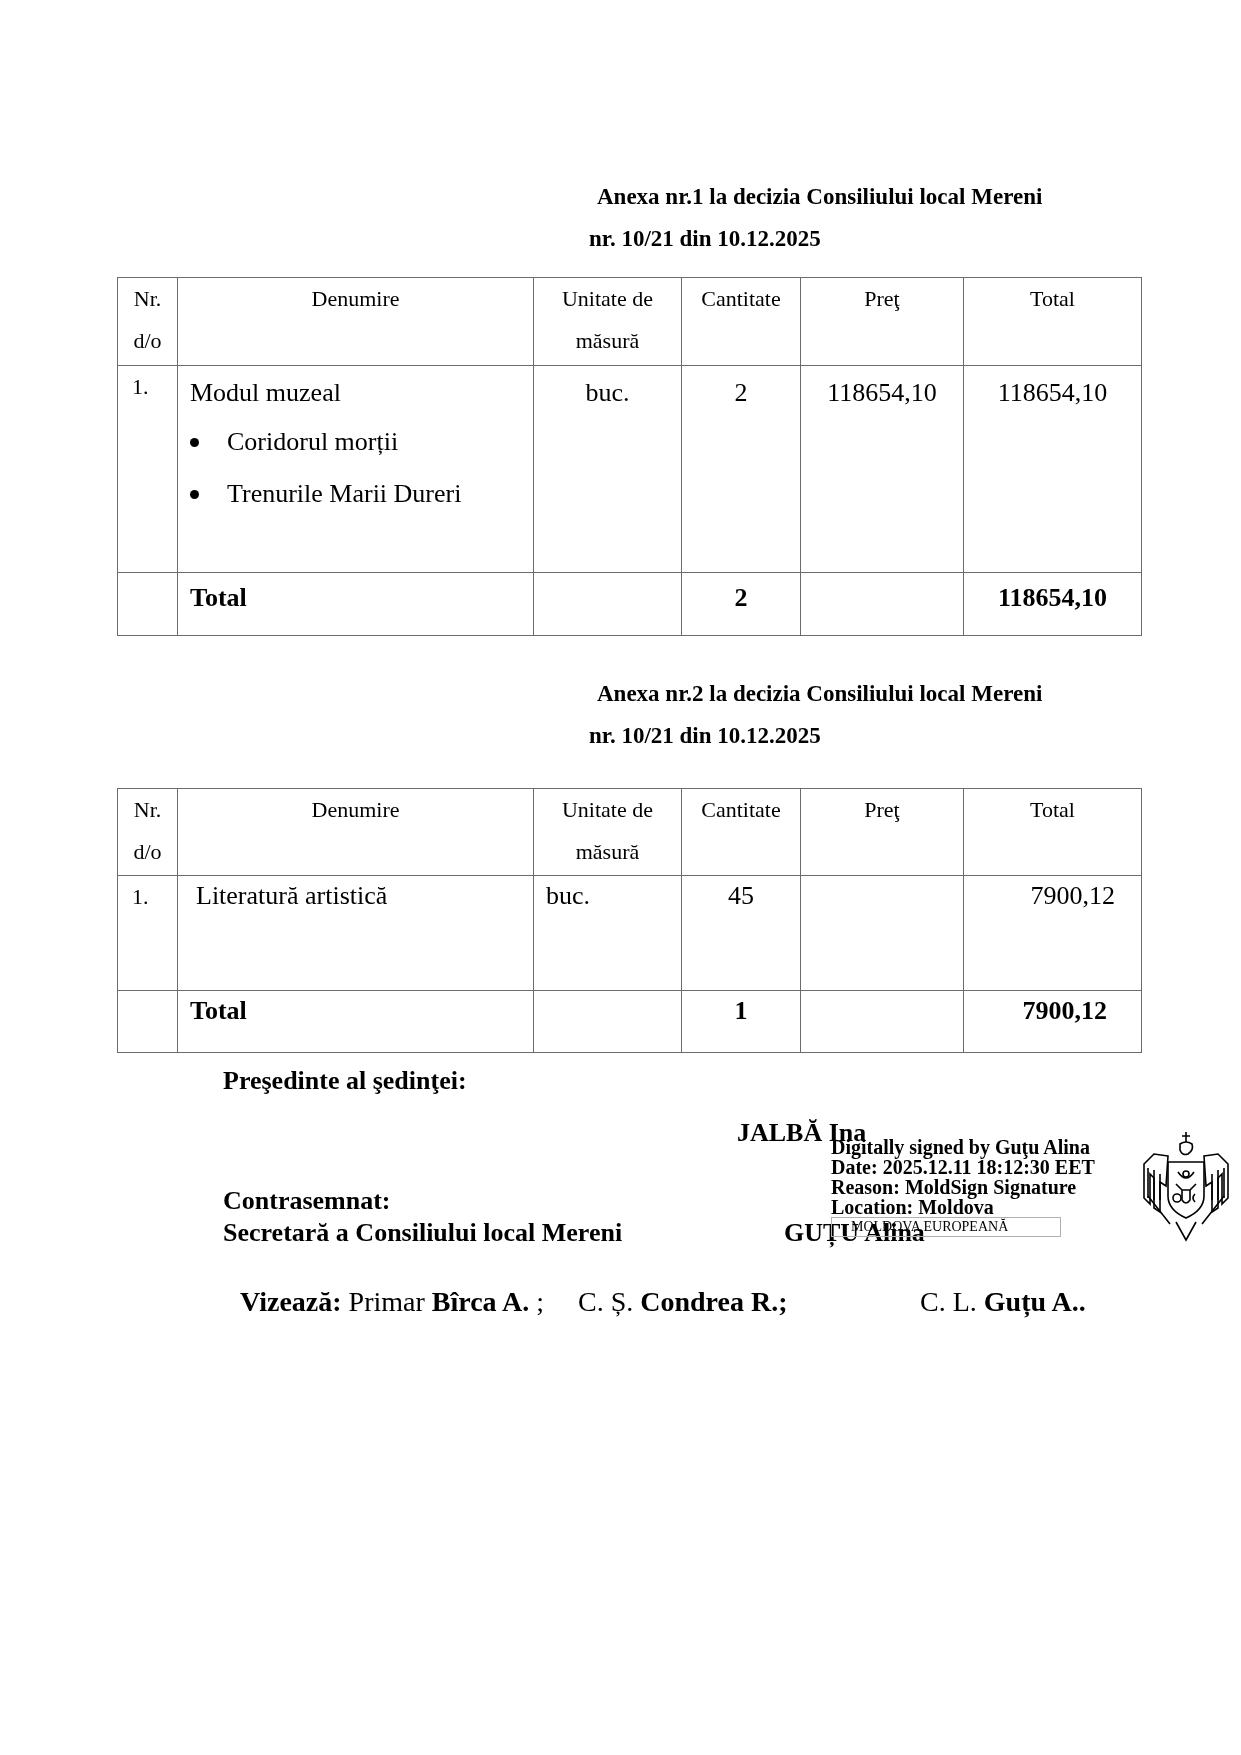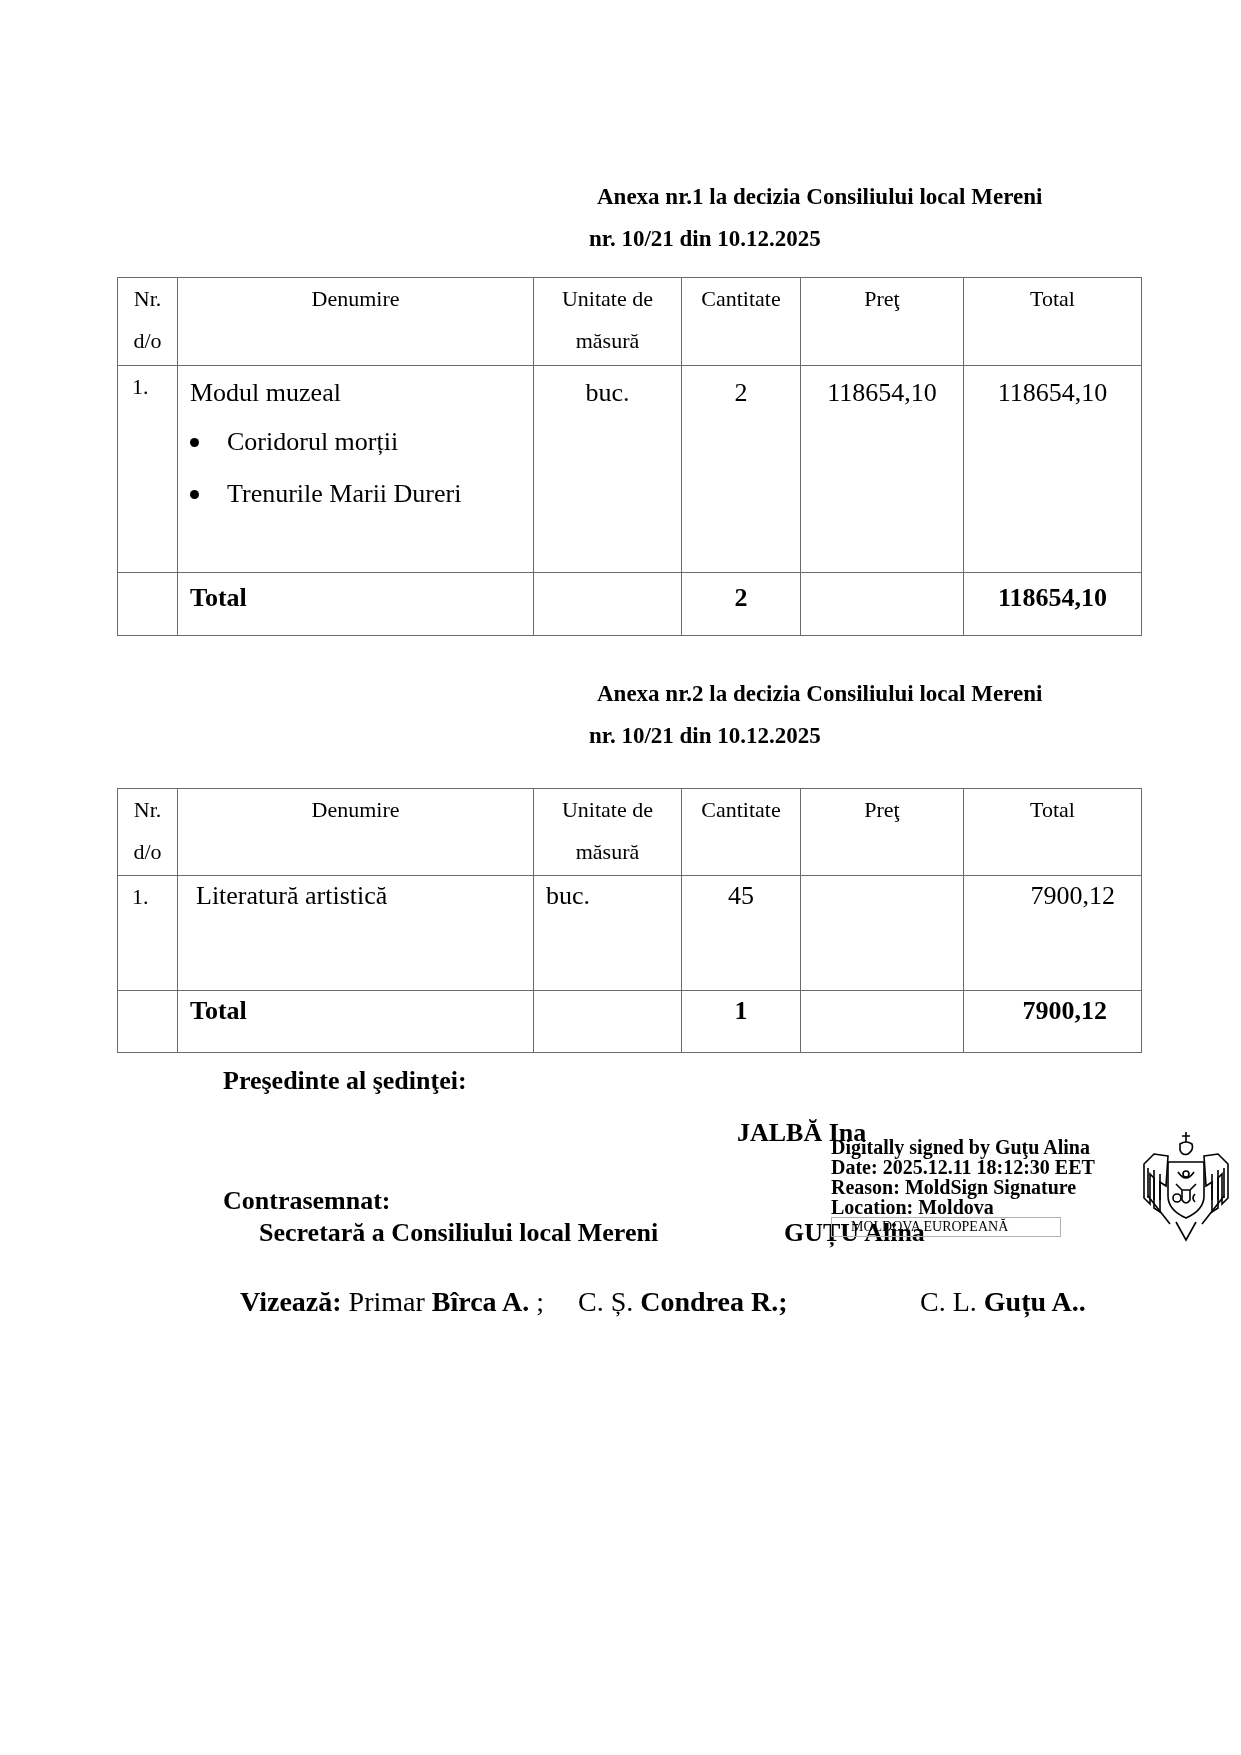--- a/index.html
+++ b/index.html
@@ -122,21 +122,21 @@
     <td class="c b big dk" style="line-height:40px;">1</td>
     <td></td>
     <td class="b big dk" style="line-height:40px; text-align:right; padding-right:34px;">7900,12</td>
   </tr>
 </tbody>
   </table>
 
 <div class="abs sig-title" style="left:223px; top:1058px;margin-top:8px;">Preşedinte al şedinţei:</div>
 <div class="abs sig-title" style="left:737px; top:1118px;">JALBĂ Ina</div>
 <div class="abs sig-title" style="left:223px; top:1186px;">Contrasemnat:</div>
-<div class="abs sig-title" style="left:223px; top:1218px;margin-left:36px;">Secretară a Consiliului local Mereni</div>
+<div class="abs sig-title" style="left:223px; top:1218px;">Secretară a Consiliului local Mereni</div>
 <div class="abs sig-title" style="left:745px; top:1218px;margin-left:39px;">GUȚU Alina</div>
 
 <div class="abs" style="left:831px; top:1137px;">
   <div class="sig-meta">Digitally signed by Guţu Alina</div>
   <div class="sig-meta">Date: 2025.12.11 18:12:30 EET</div>
   <div class="sig-meta">Reason: MoldSign Signature</div>
   <div class="sig-meta">Location: Moldova</div>
   <div class="stamp" style="display:inline-block; margin-top:0px; width:190px;">MOLDOVA EUROPEANĂ</div>
 </div>
 

